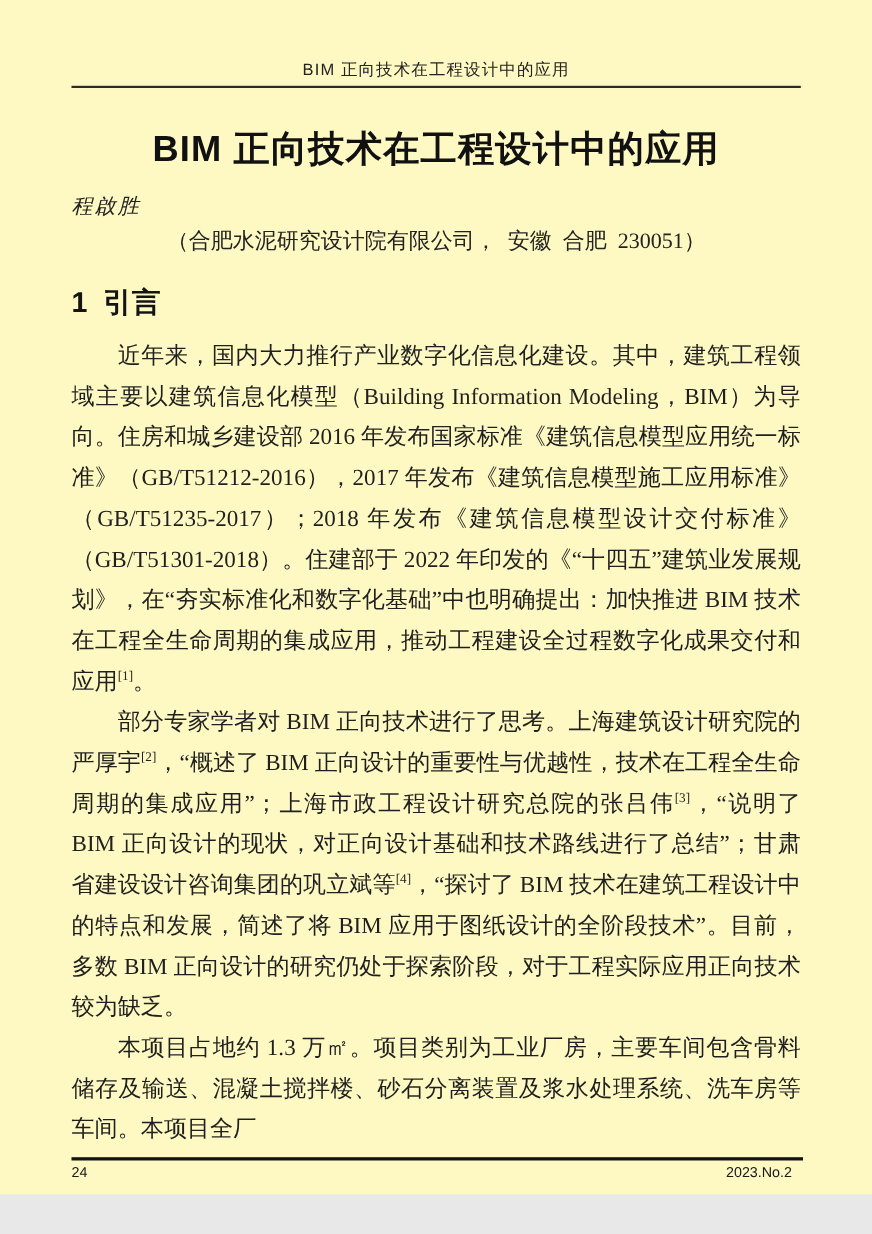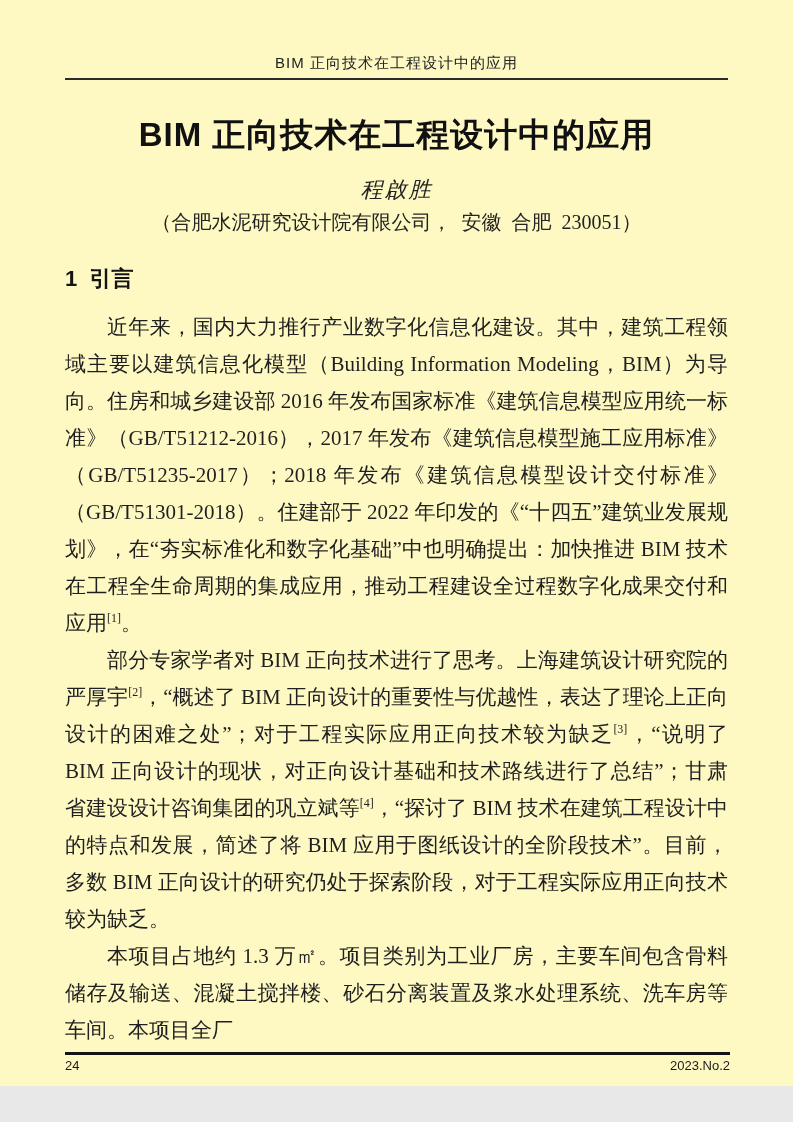--- a/index.html
+++ b/index.html
@@ -33,40 +33,40 @@
     margin-top: 33px;
     text-align: center;
     font-family: "Liberation Sans", "DejaVu Sans", sans-serif;
     font-weight: bold;
     font-size: 33px;
     color: #111;
     letter-spacing: 1px;
   }
   .article-author {
     margin-top: 17px;
-    text-align: center;
+    text-align: left;
     font-style: italic;
-    font-size: 22px;
+    font-size: 19px;
     color: #222;
     letter-spacing: 2px;
   }
   .article-affiliation {
     margin-top: 4px;
     text-align: center;
     font-size: 20px;
     color: #222;
     white-space: pre-wrap;
   }
 
   
   .document-body { margin-top: 29px; }
   .document-body h2.heading {
     font-family: "Liberation Sans", "DejaVu Sans", sans-serif;
     font-weight: bold;
-    font-size: 22px;
+    font-size: 26px;
     color: #141414;
     white-space: pre-wrap;
     margin: 0 0 12px 0;
     line-height: 28px;
   }
   .document-body h2.heading + p { margin-top: 16px; }
   .document-body p.paragraph {
     font-size: 21px;
     line-height: 37px;
     text-align: justify;
@@ -92,21 +92,21 @@
     font-family: "Liberation Sans", "DejaVu Sans", sans-serif;
     font-size: 13px;
     color: #1a1a1a;
   }
   .page-footer .page-number {
     display: block;
     text-align: left;
   }
   .page-footer .issue {
     position: absolute;
-    right: 0;
+    right: 10px;
     top: 3px;
   }
 </style>
 </head>
 <body>
 
 <div class="page">
   <div class="content">
 
     <div class="running-header">
@@ -115,21 +115,21 @@
 
     <h1 class="article-title">BIM 正向技术在工程设计中的应用</h1>
 
     <div class="article-author">程啟胜</div>
 
     <div class="article-affiliation">（合肥水泥研究设计院有限公司，  安徽  合肥  230051）</div>
 
     <div class="document-body">
         <h2 class="heading"><span>1  引言</span></h2>
         <p class="paragraph"><span>近年来，国内大力推行产业数字化信息化建设。其中，建筑工程领域主要以建筑信息化模型（Building Information Modeling，BIM）为导向。住房和城乡建设部 2016 年发布国家标准《建筑信息模型应用统一标准》（GB/T51212-2016），2017 年发布《建筑信息模型施工应用标准》（GB/T51235-2017）；2018 年发布《建筑信息模型设计交付标准》（GB/T51301-2018）。住建部于 2022 年印发的《“十四五”建筑业发展规划》，在“夯实标准化和数字化基础”中也明确提出：加快推进 BIM 技术在工程全生命周期的集成应用，推动工程建设全过程数字化成果交付和应用</span><sup>[1]</sup><span>。</span></p>
-        <p class="paragraph"><span>部分专家学者对 BIM 正向技术进行了思考。上海建筑设计研究院的严厚宇</span><sup>[2]</sup><span>，“概述了 BIM 正向设计的重要性与优越性，表达了理论上正向设计的困难之处”；对于工程实际应用正向技术较为缺乏</span><sup>[3]</sup><span>，“说明了 BIM 正向设计的现状，对正向设计基础和技术路线进行了总结”；甘肃省建设设计咨询集团的巩立斌等</span><sup>[4]</sup><span>，“探讨了 BIM 技术在建筑工程设计中的特点和发展，简述了将 BIM 应用于图纸设计的全阶段技术”。目前，多数 BIM 正向设计的研究仍处于探索阶段，对于工程实际应用正向技术较为缺乏。</span></p>
+        <p class="paragraph"><span>部分专家学者对 BIM 正向技术进行了思考。上海建筑设计研究院的严厚宇</span><sup>[2]</sup><span>，“概述了 BIM 正向设计的重要性与优越性，技术在工程全生命周期的集成应用”；上海市政工程设计研究总院的张吕伟</span><sup>[3]</sup><span>，“说明了 BIM 正向设计的现状，对正向设计基础和技术路线进行了总结”；甘肃省建设设计咨询集团的巩立斌等</span><sup>[4]</sup><span>，“探讨了 BIM 技术在建筑工程设计中的特点和发展，简述了将 BIM 应用于图纸设计的全阶段技术”。目前，多数 BIM 正向设计的研究仍处于探索阶段，对于工程实际应用正向技术较为缺乏。</span></p>
         <p class="paragraph"><span>本项目占地约 1.3 万㎡。项目类别为工业厂房，主要车间包含骨料储存及输送、混凝土搅拌楼、砂石分离装置及浆水处理系统、洗车房等车间。本项目全厂</span></p>
       </div>
 
   </div>
 
   <div class="page-footer">
     <span class="page-number">24</span>
     <span class="issue">2023.No.2</span>
   </div>
 </div>

